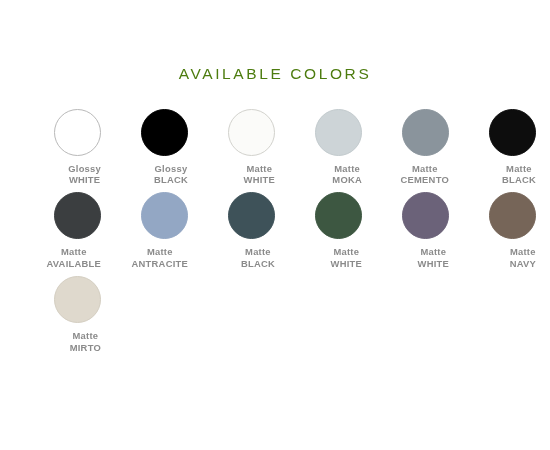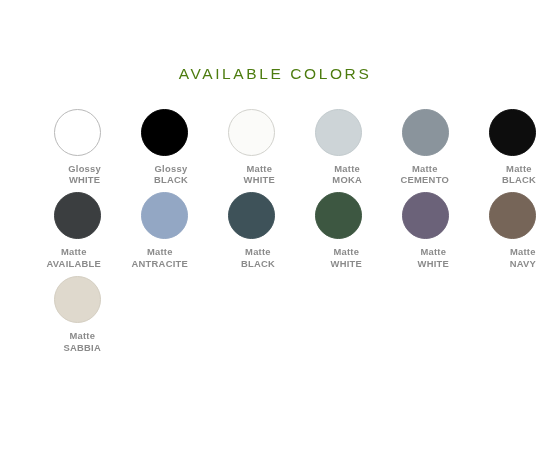--- a/index.html
+++ b/index.html
@@ -163,18 +163,18 @@
         <div class="swatch-disc" style="background: rgb(118, 101, 88); border: 1px solid rgb(118, 101, 88);"></div>
         <div class="swatch-label">
           <span class="finish">Matte</span>
           <span class="tone">NAVY</span>
         </div>
       </div>
       <div class="swatch-cell">
         <div class="swatch-disc" style="background: rgb(223, 217, 205); border: 1px solid rgb(212, 206, 193);"></div>
         <div class="swatch-label">
           <span class="finish">Matte</span>
-          <span class="tone">SABBIA</span>
+          <span class="tone">MIRTO</span>
         </div>
       </div>
     </div>
 
 </div>
 
 </body></html>

